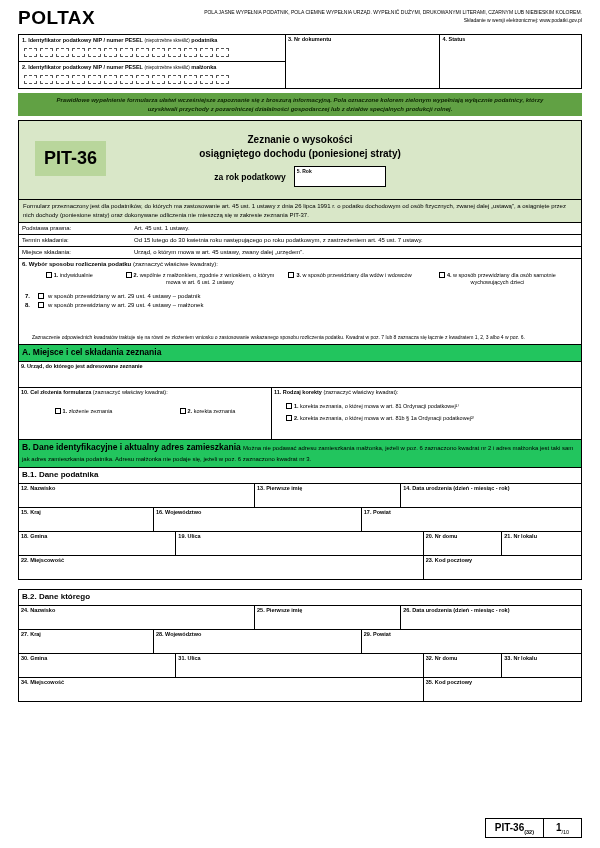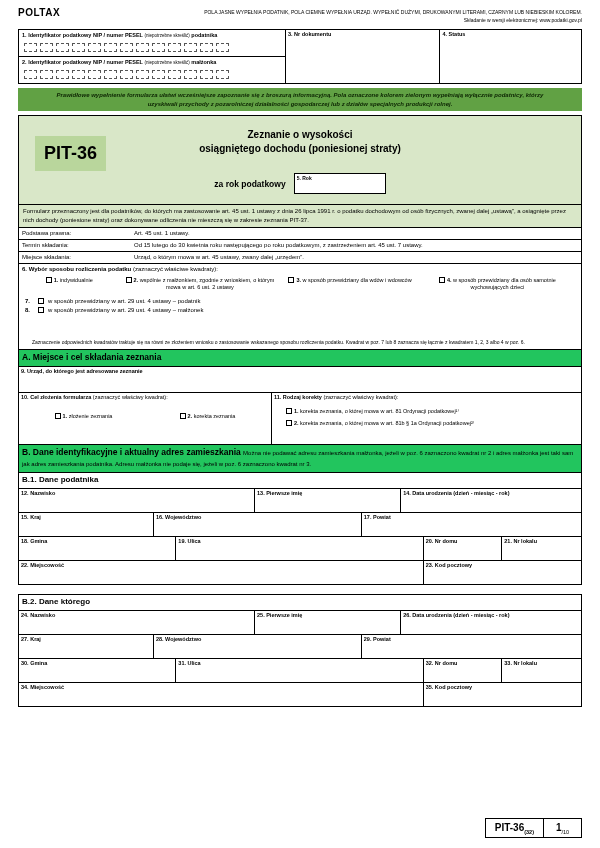--- a/index.html
+++ b/index.html
@@ -2,21 +2,21 @@
 <html><head>
 <meta charset="utf-8">
 <style>
   * { box-sizing: border-box; margin: 0; padding: 0; }
   html, body { margin: 0; background: #fff; }
   body { font-family: "Liberation Sans", "DejaVu Sans", sans-serif; color: #000; width: 600px; height: 848px; overflow: hidden; }
   .page { width: 600px; height: 848px; padding: 7px 18px 10px; display: flex; flex-direction: column; }
 
   
   .hdr { display: flex; justify-content: space-between; align-items: flex-start; margin-bottom: 5px; }
-  .brand { font-size: 10px; font-weight: bold; letter-spacing: .5px; }
+  .brand { font-size: 19px; font-weight: bold; letter-spacing: .5px; }
   .hdr-notes { text-align: right; font-size: 5px; line-height: 1.6; padding-top: 1px; }
 
   
   .top-grid { display: flex; border: 1px solid #000; align-items: stretch; }
   .id-col { width: 47.5%; border-right: 1px solid #000; display: flex; flex-direction: column; }
   .id-field { padding: 2px 3px 3px; flex: 1; }
   .id-field + .id-field { border-top: 1px solid #000; }
   .id-label { font-size: 5.5px; line-height: 1.3; }
   .id-label b { font-weight: bold; }
   .hint { font-size: 4.5px; }
@@ -28,21 +28,21 @@
   .input-area { flex: 1; min-height: 7px; }
 
   
   .banner { margin-top: 4px; background: #61a144; color: #0d2603; font-size: 6px; font-weight: bold; font-style: italic; text-align: center; line-height: 1.4; padding: 3px 26px; }
 
   
   .form-box { border: 1px solid #000; margin-top: 4px; }
   .title-block { background: #d9e7c8; position: relative; text-align: center; padding: 12px 10px 10px; min-height: 78px; }
   .form-code { position: absolute; left: 16px; top: 20px; font-size: 18px; font-weight: bold; background: #b9d69c; padding: 7px 9px; }
   .t1, .t2 { font-size: 10px; font-weight: bold; line-height: 1.35; }
-  .year-row { margin-top: 18px; display: flex; justify-content: center; align-items: center; gap: 8px; }
+  .year-row { margin-top: 6px; display: flex; justify-content: center; align-items: center; gap: 8px; }
   .for-year { font-size: 8.5px; font-weight: bold; }
   .year-box { width: 92px; height: 21px; background: #fff; border: 1px solid #000; display: inline-flex; flex-direction: column; align-items: stretch; text-align: left; }
   .year-box .cell-label { font-size: 5px; }
 
   .intro { background: #d9e7c8; border-top: 1px solid #000; font-size: 6px; line-height: 1.45; padding: 2px 4px 3px; text-align: left; }
 
   .info-row { display: flex; border-top: 1px solid #000; font-size: 6px; line-height: 1.3; }
   .info-label { width: 112px; flex-shrink: 0; padding: 1.5px 3px; }
   .info-value { flex: 1; padding: 1.5px 3px; }
 

